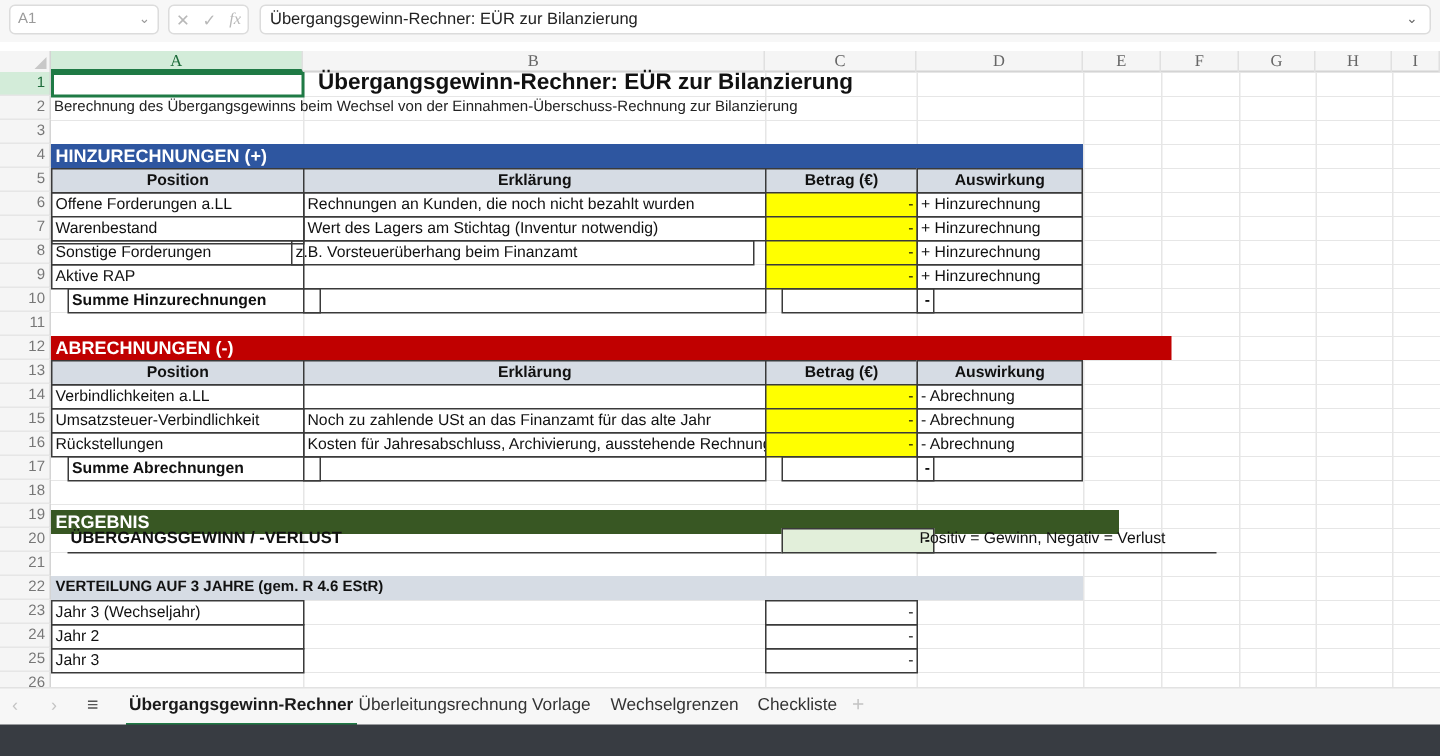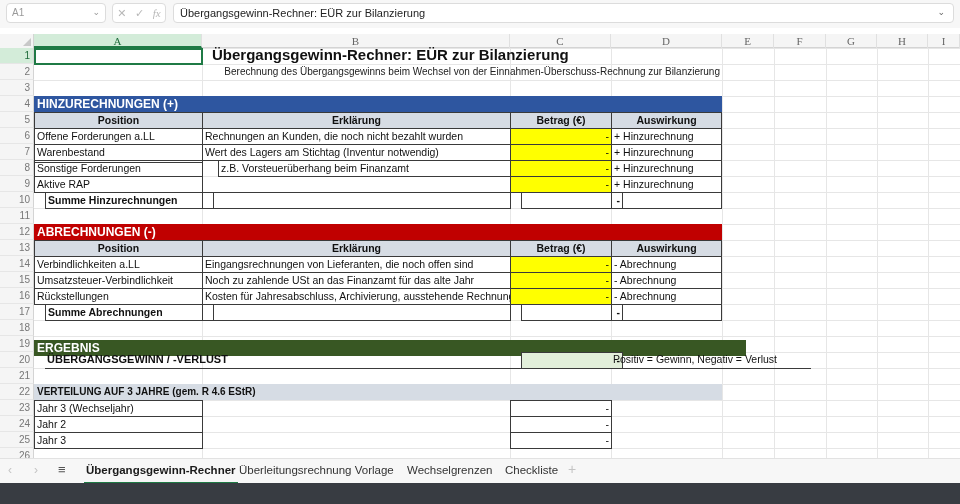--- a/index.html
+++ b/index.html
@@ -27,21 +27,21 @@
 
   .gridlines { position: absolute; left: 34px; top: 14px; width: 926px; height: 410px;
     background-image:
       linear-gradient(to bottom, #e6e6e6 1px, transparent 1px);
     background-size: 100% 16px; }
   .vline { position: absolute; top: 14px; width: 1px; height: 410px; background: #e6e6e6; }
 
   .cell { position: absolute; height: 16px; font-size: 10.5px; line-height: 15px; white-space: nowrap; overflow: hidden; color: #111; padding: 0 2px; }
   .b { border: 1px solid #3a3a3a; }
   .bold { font-weight: bold; margin-left: 11px; }
-  .center { text-align: right; }
+  .center { text-align: left; }
   .right { text-align: right; }
 
   .title { font-size: 15px; font-weight: bold; line-height: 16px; color: #111; overflow: visible; }
   .subtitle { font-size: 10px; color: #222; }
   .sec-blue { background: #2e56a0; color: #fff; font-weight: bold; font-size: 12px; line-height: 16px; padding-left: 3px; }
   .sec-red { background: #c00000; color: #fff; font-weight: bold; font-size: 12px; line-height: 16px; padding-left: 3px; }
   .sec-green { background: #385723; color: #fff; font-weight: bold; font-size: 12px; line-height: 16px; padding-left: 3px; }
   .sec-gray { background: #d6dce4; color: #111; font-weight: bold; font-size: 10px; line-height: 16px; padding-left: 3px; }
   .th { background: #d6dce4; font-weight: bold; text-align: center; }
   .yellow { background: #ffff00; }
@@ -147,42 +147,41 @@
     <div class="cell b" style="left:202px;top:94px;width:350px;height:17px">Rechnungen an Kunden, die noch nicht bezahlt wurden</div>
     <div class="cell b yellow right" style="left:510px;top:94px;width:102px;height:17px">-</div>
     <div class="cell b" style="left:611px;top:94px;width:111px;height:17px">+ Hinzurechnung</div>
 
     <div class="cell b" style="left:34px;top:110px;width:169px;height:17px">Warenbestand</div>
     <div class="cell b" style="left:202px;top:110px;width:309px;height:17px">Wert des Lagers am Stichtag (Inventur notwendig)</div>
     <div class="cell b yellow right" style="left:510px;top:110px;width:102px;height:17px">-</div>
     <div class="cell b" style="left:611px;top:110px;width:111px;height:17px">+ Hinzurechnung</div>
 
     <div class="cell b" style="left:34px;top:126px;width:169px;height:17px">Sonstige Forderungen</div>
-    <div class="cell b" style="left:218px;top:126px;width:309px;height:17px">z.B. Vorsteuerüberhang beim Finanzamt</div>
+    <div class="cell b" style="left:194px;top:126px;width:309px;height:17px">z.B. Vorsteuerüberhang beim Finanzamt</div>
     <div class="cell b yellow right" style="left:510px;top:126px;width:102px;height:17px">-</div>
     <div class="cell b" style="left:611px;top:126px;width:111px;height:17px">+ Hinzurechnung</div>
 
     <div class="cell b" style="left:34px;top:142px;width:169px;height:17px">Aktive RAP</div>
     <div class="cell b yellow right" style="left:510px;top:142px;width:102px;height:17px">-</div>
     <div class="cell b" style="left:611px;top:142px;width:111px;height:17px">+ Hinzurechnung</div>
 
     <div class="cell b bold" style="left:34px;top:158px;width:169px;height:17px">Summe Hinzurechnungen</div>
     <div class="cell b" style="left:202px;top:158px;width:309px;height:17px"></div>
     <div class="cell b bold right" style="left:510px;top:158px;width:102px;height:17px">-</div>
     <div class="cell b" style="left:611px;top:158px;width:111px;height:17px"></div>
 
-    <div class="cell sec-red" style="left:34px;top:190px;width:688px">ABRECHNUNGEN (-)</div>
+    <div class="cell sec-red" style="left:34px;top:190px;width:747px">ABRECHNUNGEN (-)</div>
 
     <div class="cell th b" style="left:34px;top:206px;width:169px;height:17px">Position</div>
     <div class="cell th b" style="left:202px;top:206px;width:309px;height:17px">Erklärung</div>
     <div class="cell th b" style="left:510px;top:206px;width:102px;height:17px">Betrag (€)</div>
     <div class="cell th b" style="left:611px;top:206px;width:111px;height:17px">Auswirkung</div>
 
     <div class="cell b" style="left:34px;top:222px;width:169px;height:17px">Verbindlichkeiten a.LL</div>
-    <div class="cell b" style="left:202px;top:222px;width:309px;height:17px">Eingangsrechnungen von Lieferanten, die noch offen sind</div>
     <div class="cell b yellow right" style="left:510px;top:222px;width:102px;height:17px">-</div>
     <div class="cell b" style="left:611px;top:222px;width:111px;height:17px">- Abrechnung</div>
 
     <div class="cell b" style="left:34px;top:238px;width:169px;height:17px">Umsatzsteuer-Verbindlichkeit</div>
     <div class="cell b" style="left:202px;top:238px;width:309px;height:17px">Noch zu zahlende USt an das Finanzamt für das alte Jahr</div>
     <div class="cell b yellow right" style="left:510px;top:238px;width:102px;height:17px">-</div>
     <div class="cell b" style="left:611px;top:238px;width:111px;height:17px">- Abrechnung</div>
 
     <div class="cell b" style="left:34px;top:254px;width:169px;height:17px">Rückstellungen</div>
     <div class="cell b" style="left:202px;top:254px;width:309px;height:17px">Kosten für Jahresabschluss, Archivierung, ausstehende Rechnungen</div>

